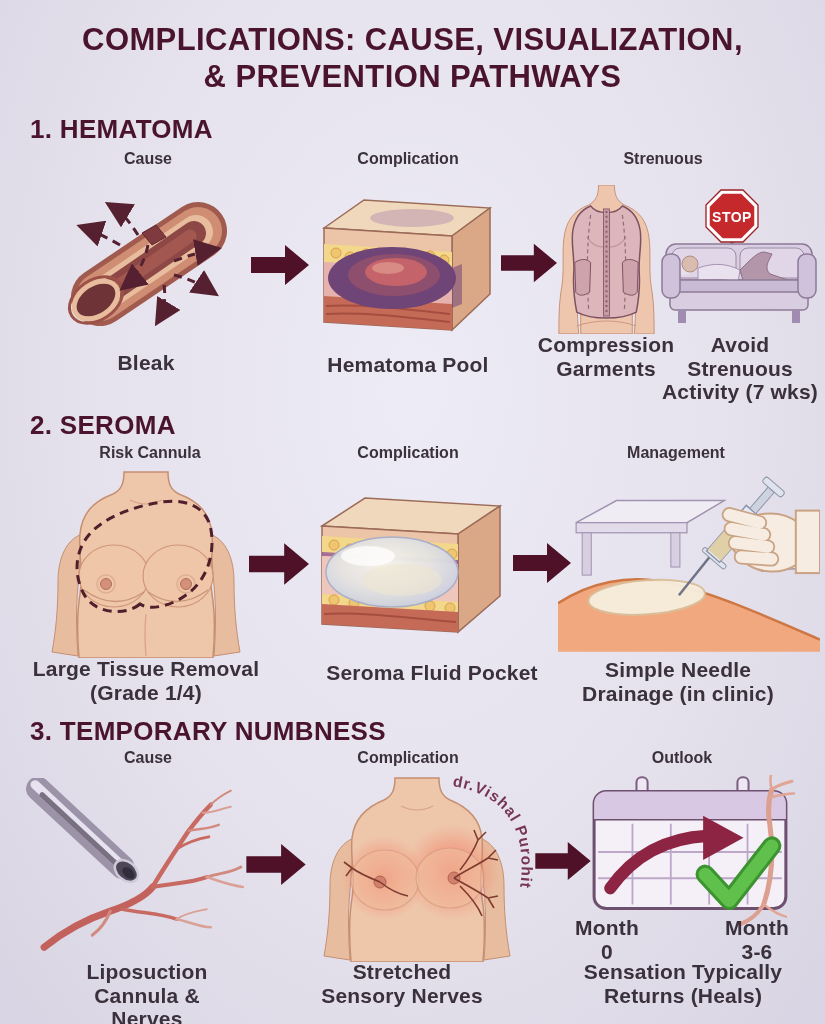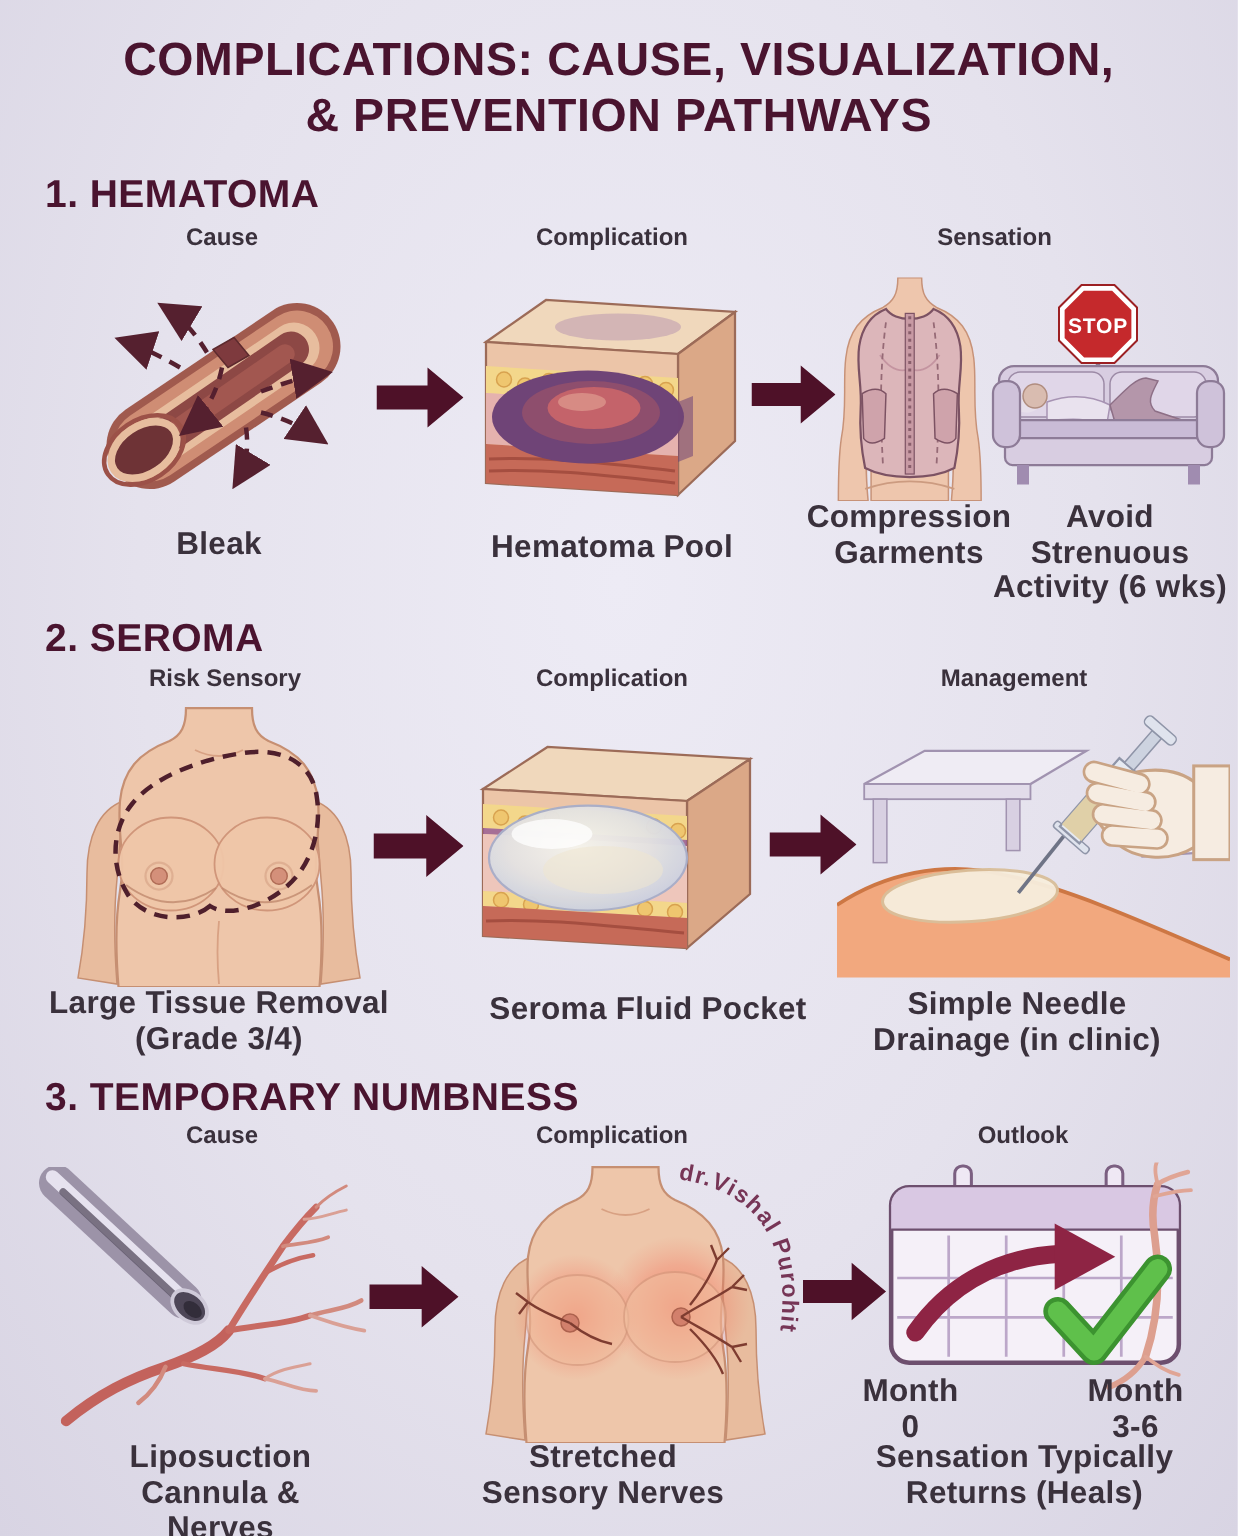--- a/index.html
+++ b/index.html
@@ -26,21 +26,21 @@
 <div id="canvas">
 
   <div class="title">
     <div>COMPLICATIONS: CAUSE, VISUALIZATION,</div>
     <div>&amp; PREVENTION PATHWAYS</div>
   </div>
 
   <div class="sec" style="left:30px;top:114px;">1. HEMATOMA</div>
   <div class="hdr" style="left:148px;top:150px;">Cause</div>
   <div class="hdr" style="left:408px;top:150px;">Complication</div>
-  <div class="hdr" style="left:663px;top:150px;">Sensation</div>
+  <div class="hdr" style="left:663px;top:150px;">Strenuous</div>
 
   <div class="abs" style="left:22px;top:183px;">
     <svg width="232" height="166" viewBox="0 0 232 166">
       <defs>
         <marker id="ah" markerWidth="9" markerHeight="9" refX="7" refY="4.5" orient="auto">
           <path d="M0,0 L9,4.5 L0,9 Z" fill="#55202f"></path>
         </marker>
       </defs>
       <line x1="78" y1="114" x2="176" y2="48" stroke="#a05a4e" stroke-width="58" stroke-linecap="round"></line>
       <line x1="78" y1="114" x2="176" y2="48" stroke="#cf8d74" stroke-width="48" stroke-linecap="round"></line>
@@ -140,24 +140,24 @@
       <rect x="2" y="66" width="18" height="44" rx="8" fill="#cfc2da" stroke="#8d7b97" stroke-width="1.5"></rect>
       <rect x="138" y="66" width="18" height="44" rx="8" fill="#cfc2da" stroke="#8d7b97" stroke-width="1.5"></rect>
       <rect x="18" y="122" width="8" height="13" fill="#a08cb0"></rect>
       <rect x="132" y="122" width="8" height="13" fill="#a08cb0"></rect>
     </svg>
   </div>
 
   <div class="cap" style="left:146px;top:351px;">Bleak</div>
   <div class="cap" style="left:606px;top:333px;width:140px;">Compression Garments</div>
   <div class="cap" style="left:408px;top:353px;">Hematoma Pool</div>
-  <div class="cap" style="left:740px;top:333px;width:170px;">Avoid Strenuous Activity (6 wks)</div>
+  <div class="cap" style="left:740px;top:333px;width:170px;">Avoid Strenuous Activity (7 wks)</div>
 
   <div class="sec" style="left:30px;top:410px;">2. SEROMA</div>
-  <div class="hdr" style="left:150px;top:444px;">Risk Sensory</div>
+  <div class="hdr" style="left:150px;top:444px;">Risk Cannula</div>
   <div class="hdr" style="left:408px;top:444px;">Complication</div>
   <div class="hdr" style="left:676px;top:444px;">Management</div>
 
   <div class="abs" style="left:38px;top:470px;">
     <svg width="216" height="188" viewBox="0 0 216 188">
       <path d="M44,64 C28,70 20,88 20,112 C20,138 18,160 14,182 L40,186 C38,160 38,136 40,116 Z" fill="#e8bc9e" stroke="#c68f72" stroke-width="1"></path>
       <path d="M172,64 C188,70 196,88 196,112 C196,138 198,160 202,182 L176,186 C178,160 178,136 176,116 Z" fill="#e8bc9e" stroke="#c68f72" stroke-width="1"></path>
       <path d="M86,2 L130,2 C130,14 133,20 141,24 C162,32 172,44 174,64 C176,86 170,102 174,124 C177,142 177,164 175,188 L41,188 C39,164 39,142 42,124 C46,102 40,86 42,64 C44,44 54,32 75,24 C83,20 86,14 86,2 Z" fill="#eec6aa" stroke="#c68f72" stroke-width="1.5"></path>
       <path d="M92,30 Q108,38 124,30" stroke="#d8a183" stroke-width="1.2" fill="none"></path>
       <ellipse cx="76" cy="106" rx="35" ry="31" fill="#f0c6a8" stroke="#cf9478" stroke-width="1.2" opacity=".95"></ellipse>
@@ -250,21 +250,21 @@
       </g>
       <g stroke="#f6ece1" stroke-width="11.5" stroke-linecap="round">
         <line x1="200" y1="52" x2="170" y2="44"></line>
           <line x1="204" y1="64" x2="172" y2="58"></line>
         <line x1="208" y1="76" x2="176" y2="72"></line>
           <line x1="212" y1="88" x2="182" y2="86"></line>
       </g>
     </svg>
   </div>
 
-  <div class="cap" style="left:146px;top:657px;width:240px;">Large Tissue Removal (Grade 3/4)</div>
+  <div class="cap" style="left:146px;top:657px;width:240px;">Large Tissue Removal (Grade 1/4)</div>
   <div class="cap" style="left:410px;top:661px;margin-left:22px;">Seroma Fluid Pocket</div>
   <div class="cap" style="left:678px;top:658px;width:240px;">Simple Needle Drainage (in clinic)</div>
 
   <div class="sec" style="left:30px;top:716px;">3. TEMPORARY NUMBNESS</div>
   <div class="hdr" style="left:148px;top:749px;">Cause</div>
   <div class="hdr" style="left:408px;top:749px;">Complication</div>
   <div class="hdr" style="left:682px;top:749px;">Outlook</div>
 
   <div class="abs" style="left:26px;top:778px;">
     <svg width="246" height="182" viewBox="0 0 245 180">

